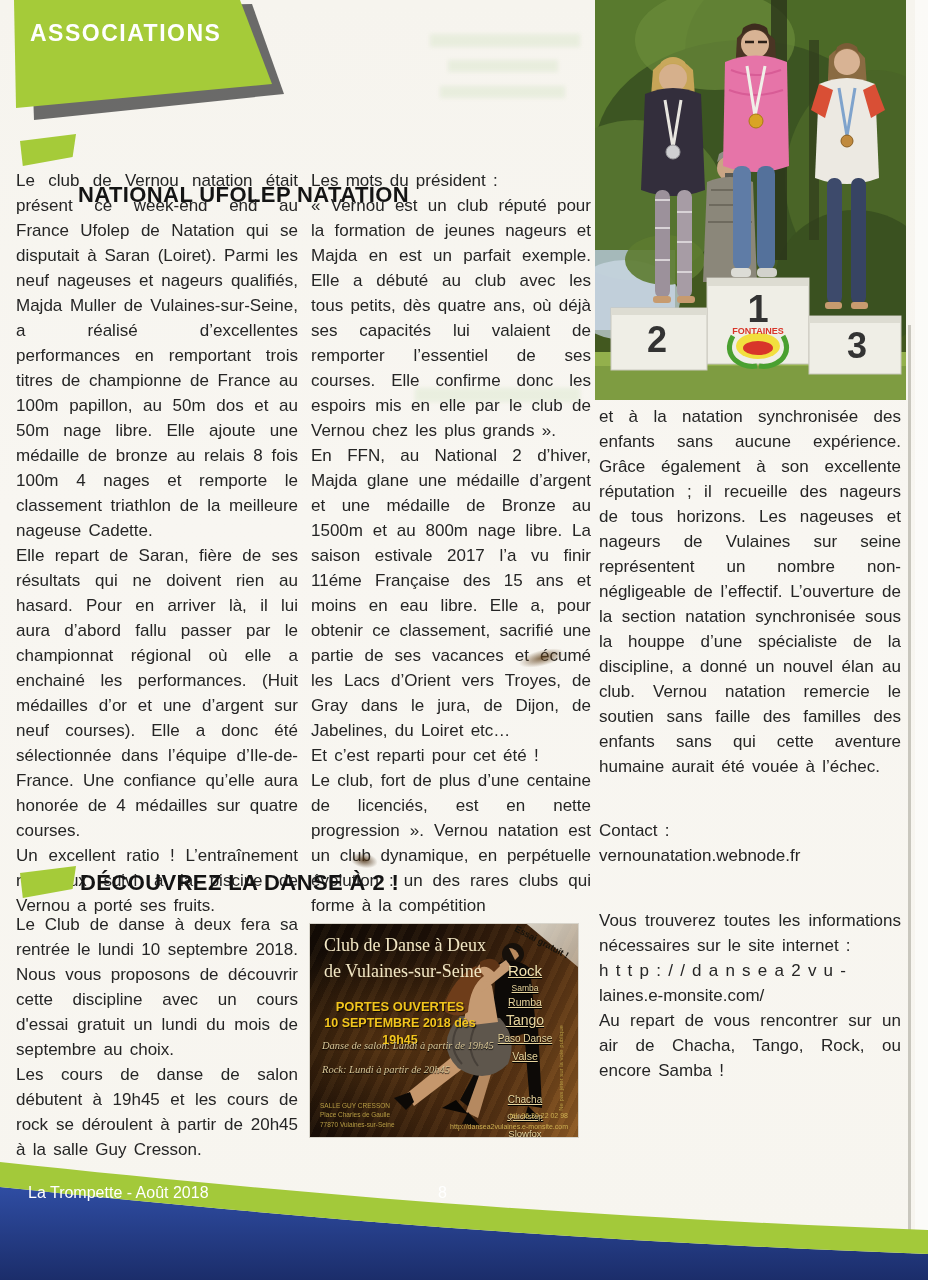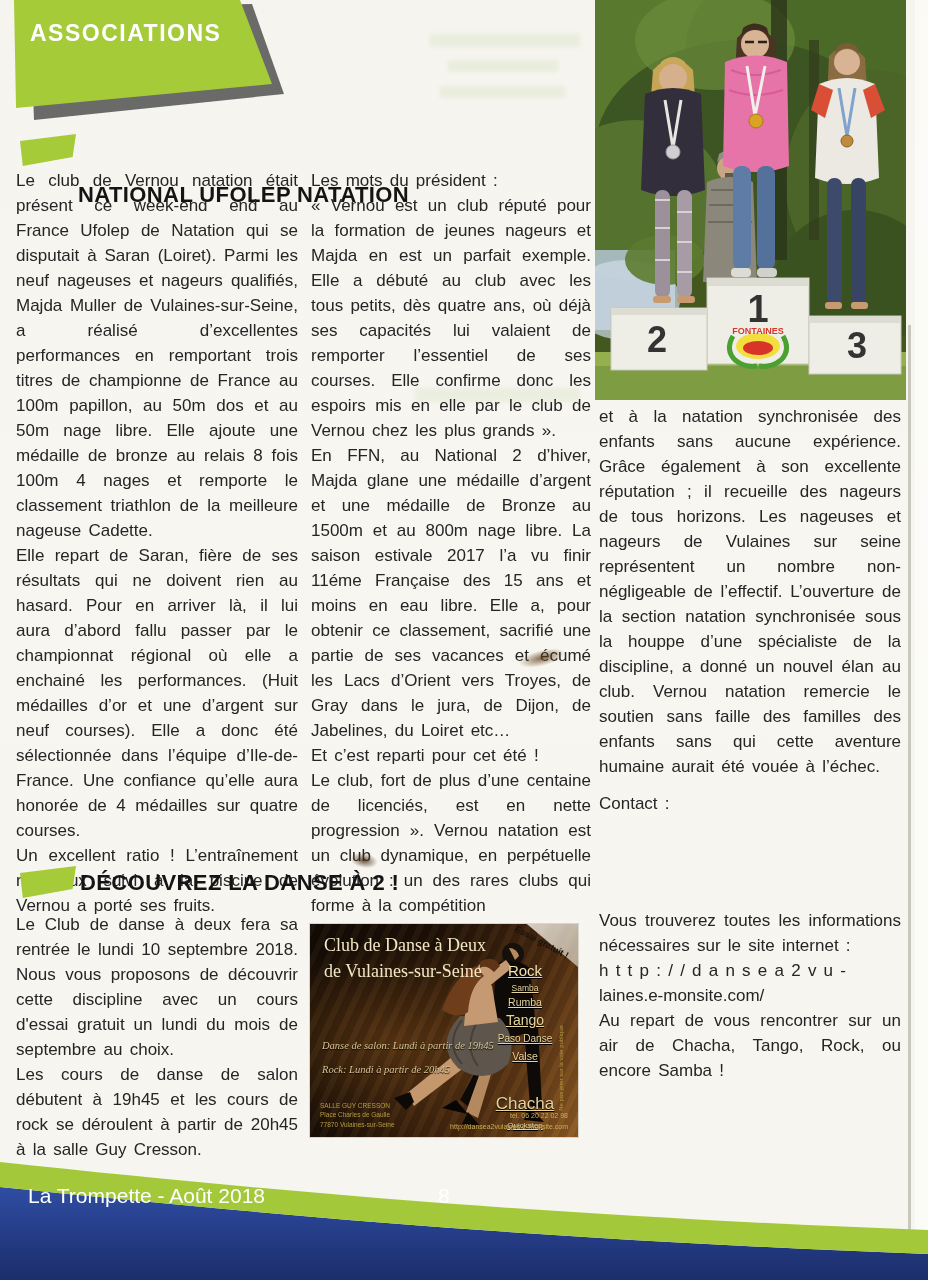--- a/index.html
+++ b/index.html
@@ -15,21 +15,21 @@
     font-size:23px;letter-spacing:1.5px;
   }
   
   .swash{position:absolute;width:56px;height:32px;background:#a5cb39;
     clip-path:polygon(0 22%,100% 0,94% 72%,5% 100%);}
   .headline{position:absolute;font-weight:bold;font-size:22px;color:#141414;letter-spacing:.4px;}
   
   .col{position:absolute;font-size:17px;line-height:25px;text-align:justify;
     word-spacing:2.5px;color:#252525;}
   .col p{margin:0;}
-  .contact{margin-top:12px;text-align:left;}
+  .contact{margin-top:39px;text-align:left;}
   
   .photo{position:absolute;left:595px;top:0;width:311px;height:400px;overflow:hidden;}
   
   .poster{
     position:absolute;left:310px;top:924px;width:268px;height:213px;overflow:hidden;
     background:
       radial-gradient(ellipse at 30% 55%, rgba(150,90,30,.45), transparent 60%),
       linear-gradient(115deg,#120b05 0%,#1d1007 35%,#4a2a10 70%,#7c4d1e 92%,#8f5c26 100%);
     box-shadow:0 0 0 1px #d8d5cc;
   }
@@ -50,31 +50,31 @@
   .sched{position:absolute;left:12px;font-family:"Liberation Serif",serif;font-style:italic;
     font-size:10.5px;color:#d8c697;text-shadow:0 1px 1px #000;}
   .dances{position:absolute;right:16px;top:38px;width:74px;text-align:center;color:#e7d49c;text-decoration:underline;}
   .dances span{display:block;text-shadow:0 1px 1px #000;}
   .d0{font-size:15px;color:#f3e3b0;margin-bottom:4px;}
   .d1{font-size:8.5px;margin-bottom:3px;}
   .d2{font-size:10.5px;margin-bottom:4px;}
   .d3{font-size:14px;margin-bottom:5px;}
   .d4{font-size:10px;margin-bottom:6px;}
   .d5{font-size:10.5px;margin-bottom:14px;}
-  .d6{font-size:17px;margin-bottom:7px;margin-top:32px;}
+  .d6{font-size:10px;margin-bottom:7px;margin-top:32px;}
   .d7{font-size:8px;margin-bottom:7px;}
   .d8{font-size:9.5px;}
   .addr{position:absolute;left:10px;bottom:8px;font-size:6.5px;line-height:9.5px;color:#b79d44;}
   .tel{position:absolute;right:10px;bottom:18px;font-size:7px;color:#cdb052;}
   .posterurl{position:absolute;right:10px;bottom:7px;font-size:7px;color:#cdb052;}
   .sidenote{position:absolute;right:-26px;bottom:66px;font-size:6px;color:#b79d44;
     transform:rotate(-90deg);transform-origin:center;}
   
   .footer-svg{position:absolute;left:0;top:1150px;}
-  .footer-text{position:absolute;top:1184px;color:#fff;font-size:21px;}
+  .footer-text{position:absolute;top:1184px;color:#fff;font-size:16px;}
   .ft-left{left:28px;}
   .ft-page{left:438px;}
   
   .smudge1{position:absolute;left:518px;top:650px;width:48px;height:16px;
     background:radial-gradient(ellipse at center,rgba(92,58,18,.75),rgba(92,58,18,0) 70%);
     transform:rotate(-14deg);}
   .smudge2{position:absolute;left:350px;top:853px;width:28px;height:15px;
     background:radial-gradient(ellipse at center,rgba(70,42,12,.8),rgba(70,42,12,0) 70%);
     transform:rotate(10deg);}
   .ghost{position:absolute;background:rgba(150,195,120,.14);filter:blur(2px);}
@@ -209,20 +209,21 @@
           <text x="163" y="334" font-size="9" font-weight="bold" fill="#d8352a" text-anchor="middle" font-family="Liberation Sans, sans-serif">FONTAINES</text>
         </g>
       </g>
     </svg>
   </div>
 
   <div class="col" style="left:599px;top:404px;width:302px;">
     <p>et à la natation synchronisée des enfants sans aucune expérience. Grâce également à son excellente réputation ; il recueille des nageurs de tous horizons. Les nageuses et nageurs de Vulaines sur seine représentent un nombre non-négligeable de l’effectif. L’ouverture de la section natation synchronisée sous la houppe d’une spécialiste de la discipline, a donné un nouvel élan au club. Vernou natation remercie le soutien sans faille des familles des enfants sans qui cette aventure humaine aurait été vouée à l’échec.</p>
     <div class="contact">
       <p>Contact :</p>
+      <p>vernounatation.webnode.fr</p>
     </div>
   </div>
 
   <div class="smudge1"></div>
   <div class="smudge2"></div>
 
   <div class="swash" style="left:20px;top:866px;"></div>
   <div class="headline" style="left:80px;top:870px;">DÉCOUVREZ LA DANSE À 2 !</div>
 
   <div class="col" style="left:16px;top:912px;width:282px;">
@@ -258,20 +259,24 @@
         <path d="M166,42 q-22,10 -34,44 q16,10 26,2 q2,-26 16,-36 Z" fill="#6e3d1a"></path>
         <path d="M170,38 q14,-8 20,4 l-6,6 q-8,-8 -14,-4 Z" fill="#5e3416"></path>
       </g>
     </svg>
     <div class="poster-title">
       <div>Club de Danse à Deux</div>
       <div>de Vulaines-sur-Seine</div>
     </div>
     <div class="ribbon-corner"></div>
     <div class="ribbon-text">Essai gratuit !</div>
+    <div class="portes">
+      <div>PORTES OUVERTES</div>
+      <div class="l2">10 SEPTEMBRE 2018 dès 19h45</div>
+    </div>
     <div class="sched" style="top:116px;">Danse de salon: Lundi à partir de 19h45</div>
     <div class="sched" style="top:140px;">Rock: Lundi à partir de 20h45</div>
     <div class="dances">
       <span class="d0">Rock</span>
       <span class="d1">Samba</span>
       <span class="d2">Rumba</span>
       <span class="d3">Tango</span>
       <span class="d4">Paso Danse</span>
       <span class="d5">Valse</span>
       <span class="d6">Chacha</span>

